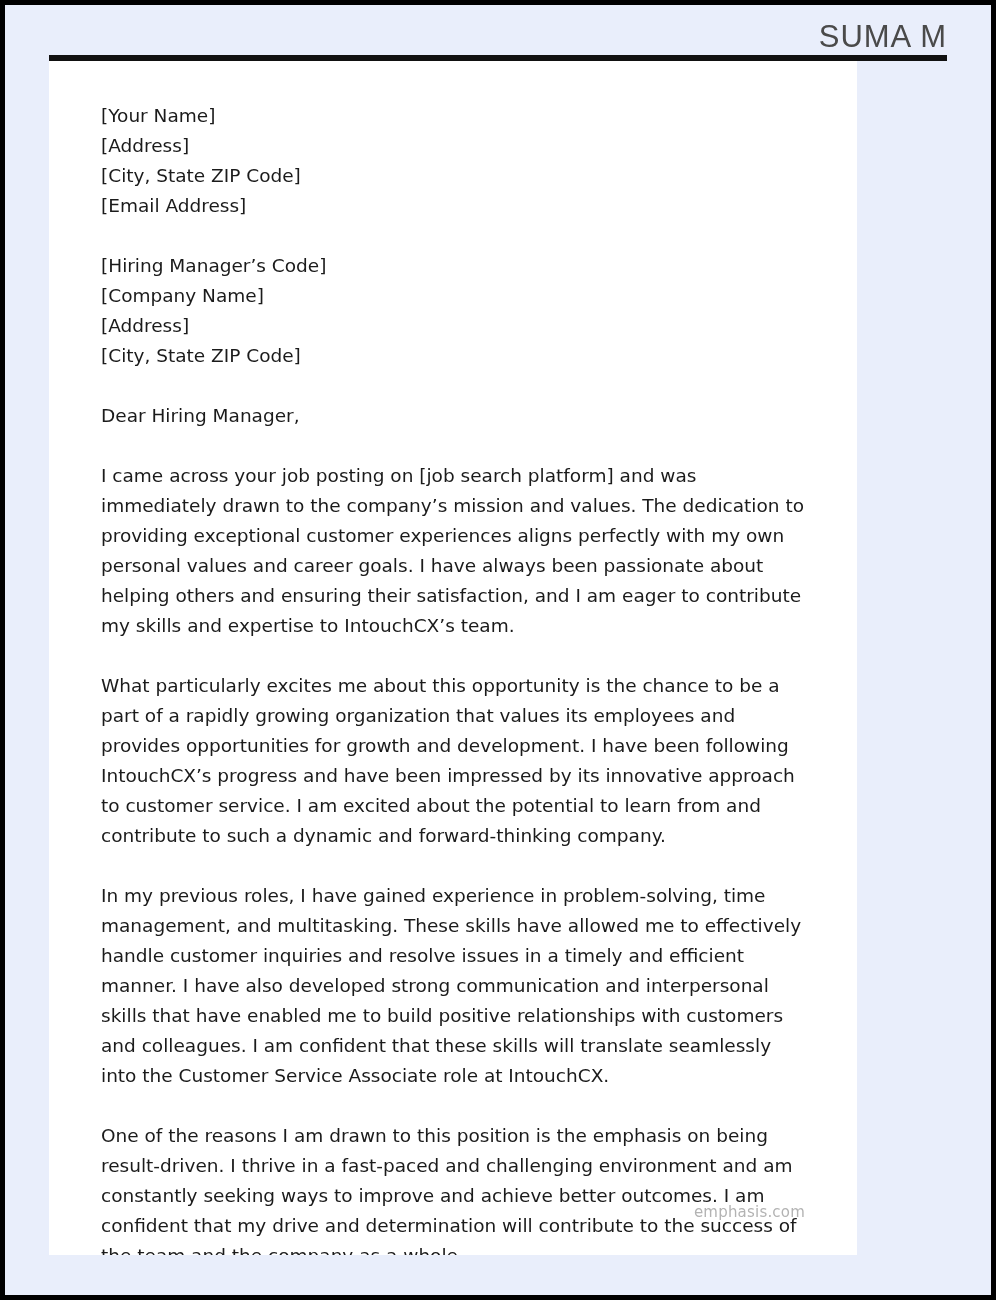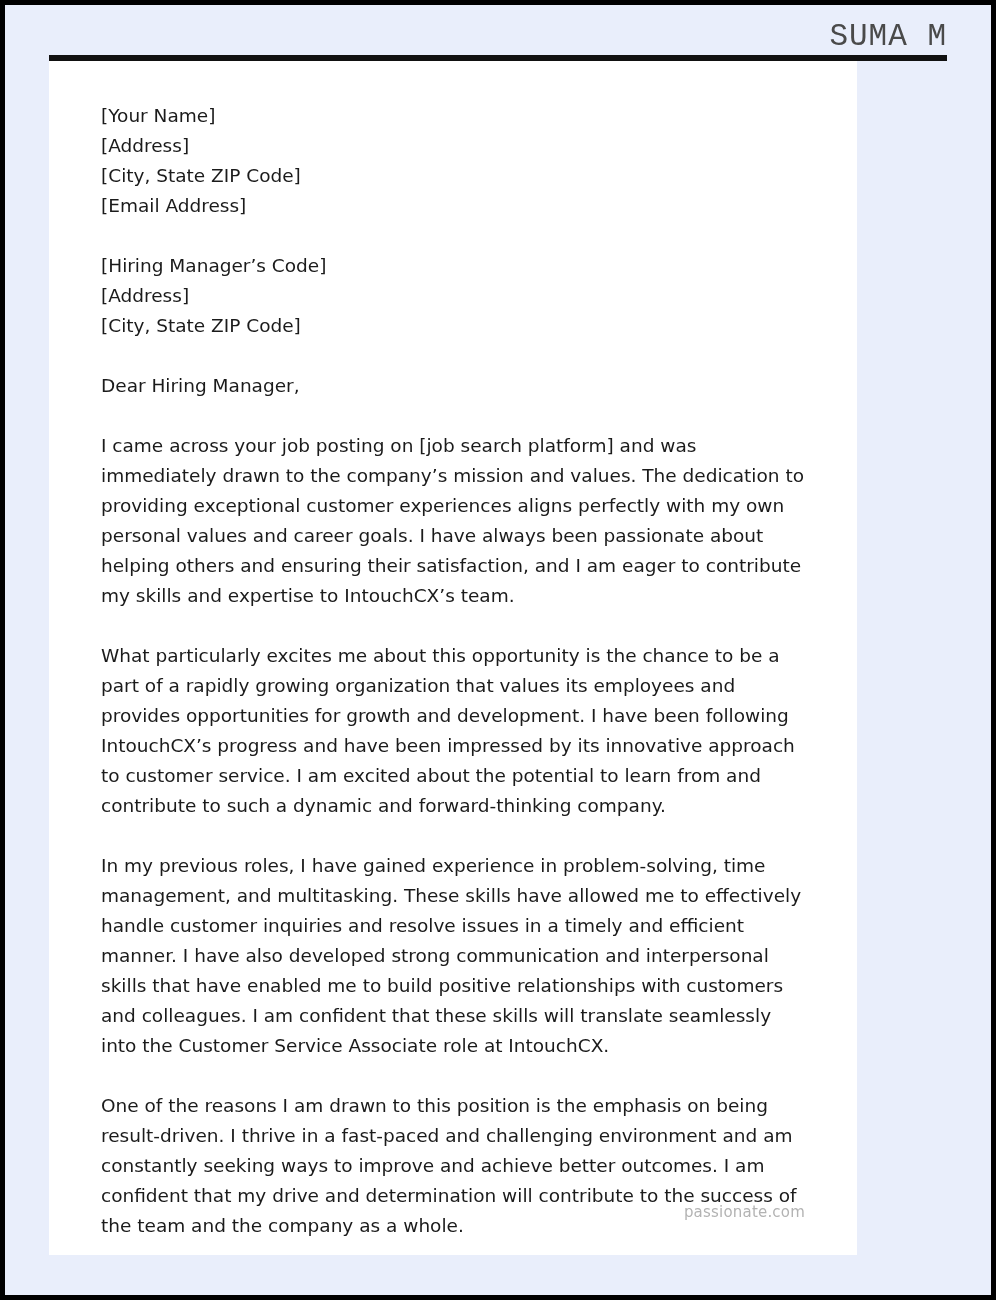--- a/index.html
+++ b/index.html
@@ -28,21 +28,21 @@
     right: 0;
     height: 50px;
   }
   .header-name {
     position: absolute;
     right: 44px;
     top: 14px;
     font-size: 31px;
     letter-spacing: 1px;
     color: #4a4a4a;
-    font-family: Liberation Mono, monospace;
+    font-family: Liberation Sans, sans-serif;
     font-weight: 400;
     white-space: nowrap;
   }
   .rule {
     position: absolute;
     left: 44px;
     right: 44px;
     top: 50px;
     height: 6px;
     background: #111111;
@@ -105,30 +105,31 @@
 
       <div class="block">
         <div class="line">[Your Name]</div>
         <div class="line">[Address]</div>
         <div class="line">[City, State ZIP Code]</div>
         <div class="line">[Email Address]</div>
       </div>
 
       <div class="block">
         <div class="line">[Hiring Manager’s Code]</div>
+        <div class="line">[Company Name]</div>
         <div class="line">[Address]</div>
         <div class="line">[City, State ZIP Code]</div>
       </div>
 
       <div class="para">Dear Hiring Manager,</div>
 
       <div class="para">I came across your job posting on [job search platform] and was immediately drawn to the company’s mission and values. The dedication to providing exceptional customer experiences aligns perfectly with my own personal values and career goals. I have always been passionate about helping others and ensuring their satisfaction, and I am eager to contribute my skills and expertise to IntouchCX’s team.</div>
       <div class="para">What particularly excites me about this opportunity is the chance to be a part of a rapidly growing organization that values its employees and provides opportunities for growth and development. I have been following IntouchCX’s progress and have been impressed by its innovative approach to customer service. I am excited about the potential to learn from and contribute to such a dynamic and forward-thinking company.</div>
       <div class="para">In my previous roles, I have gained experience in problem-solving, time management, and multitasking. These skills have allowed me to effectively handle customer inquiries and resolve issues in a timely and efficient manner. I have also developed strong communication and interpersonal skills that have enabled me to build positive relationships with customers and colleagues. I am confident that these skills will translate seamlessly into the Customer Service Associate role at IntouchCX.</div>
       <div class="para">One of the reasons I am drawn to this position is the emphasis on being result-driven. I thrive in a fast-paced and challenging environment and am constantly seeking ways to improve and achieve better outcomes. I am confident that my drive and determination will contribute to the success of the team and the company as a whole.</div>
 
     </div>
 
-    <div class="watermark">passionate.com</div>
+    <div class="watermark">emphasis.com</div>
   </div>
 
   <div class="bottom-strip"></div>
 </div>
 
 </body></html>

